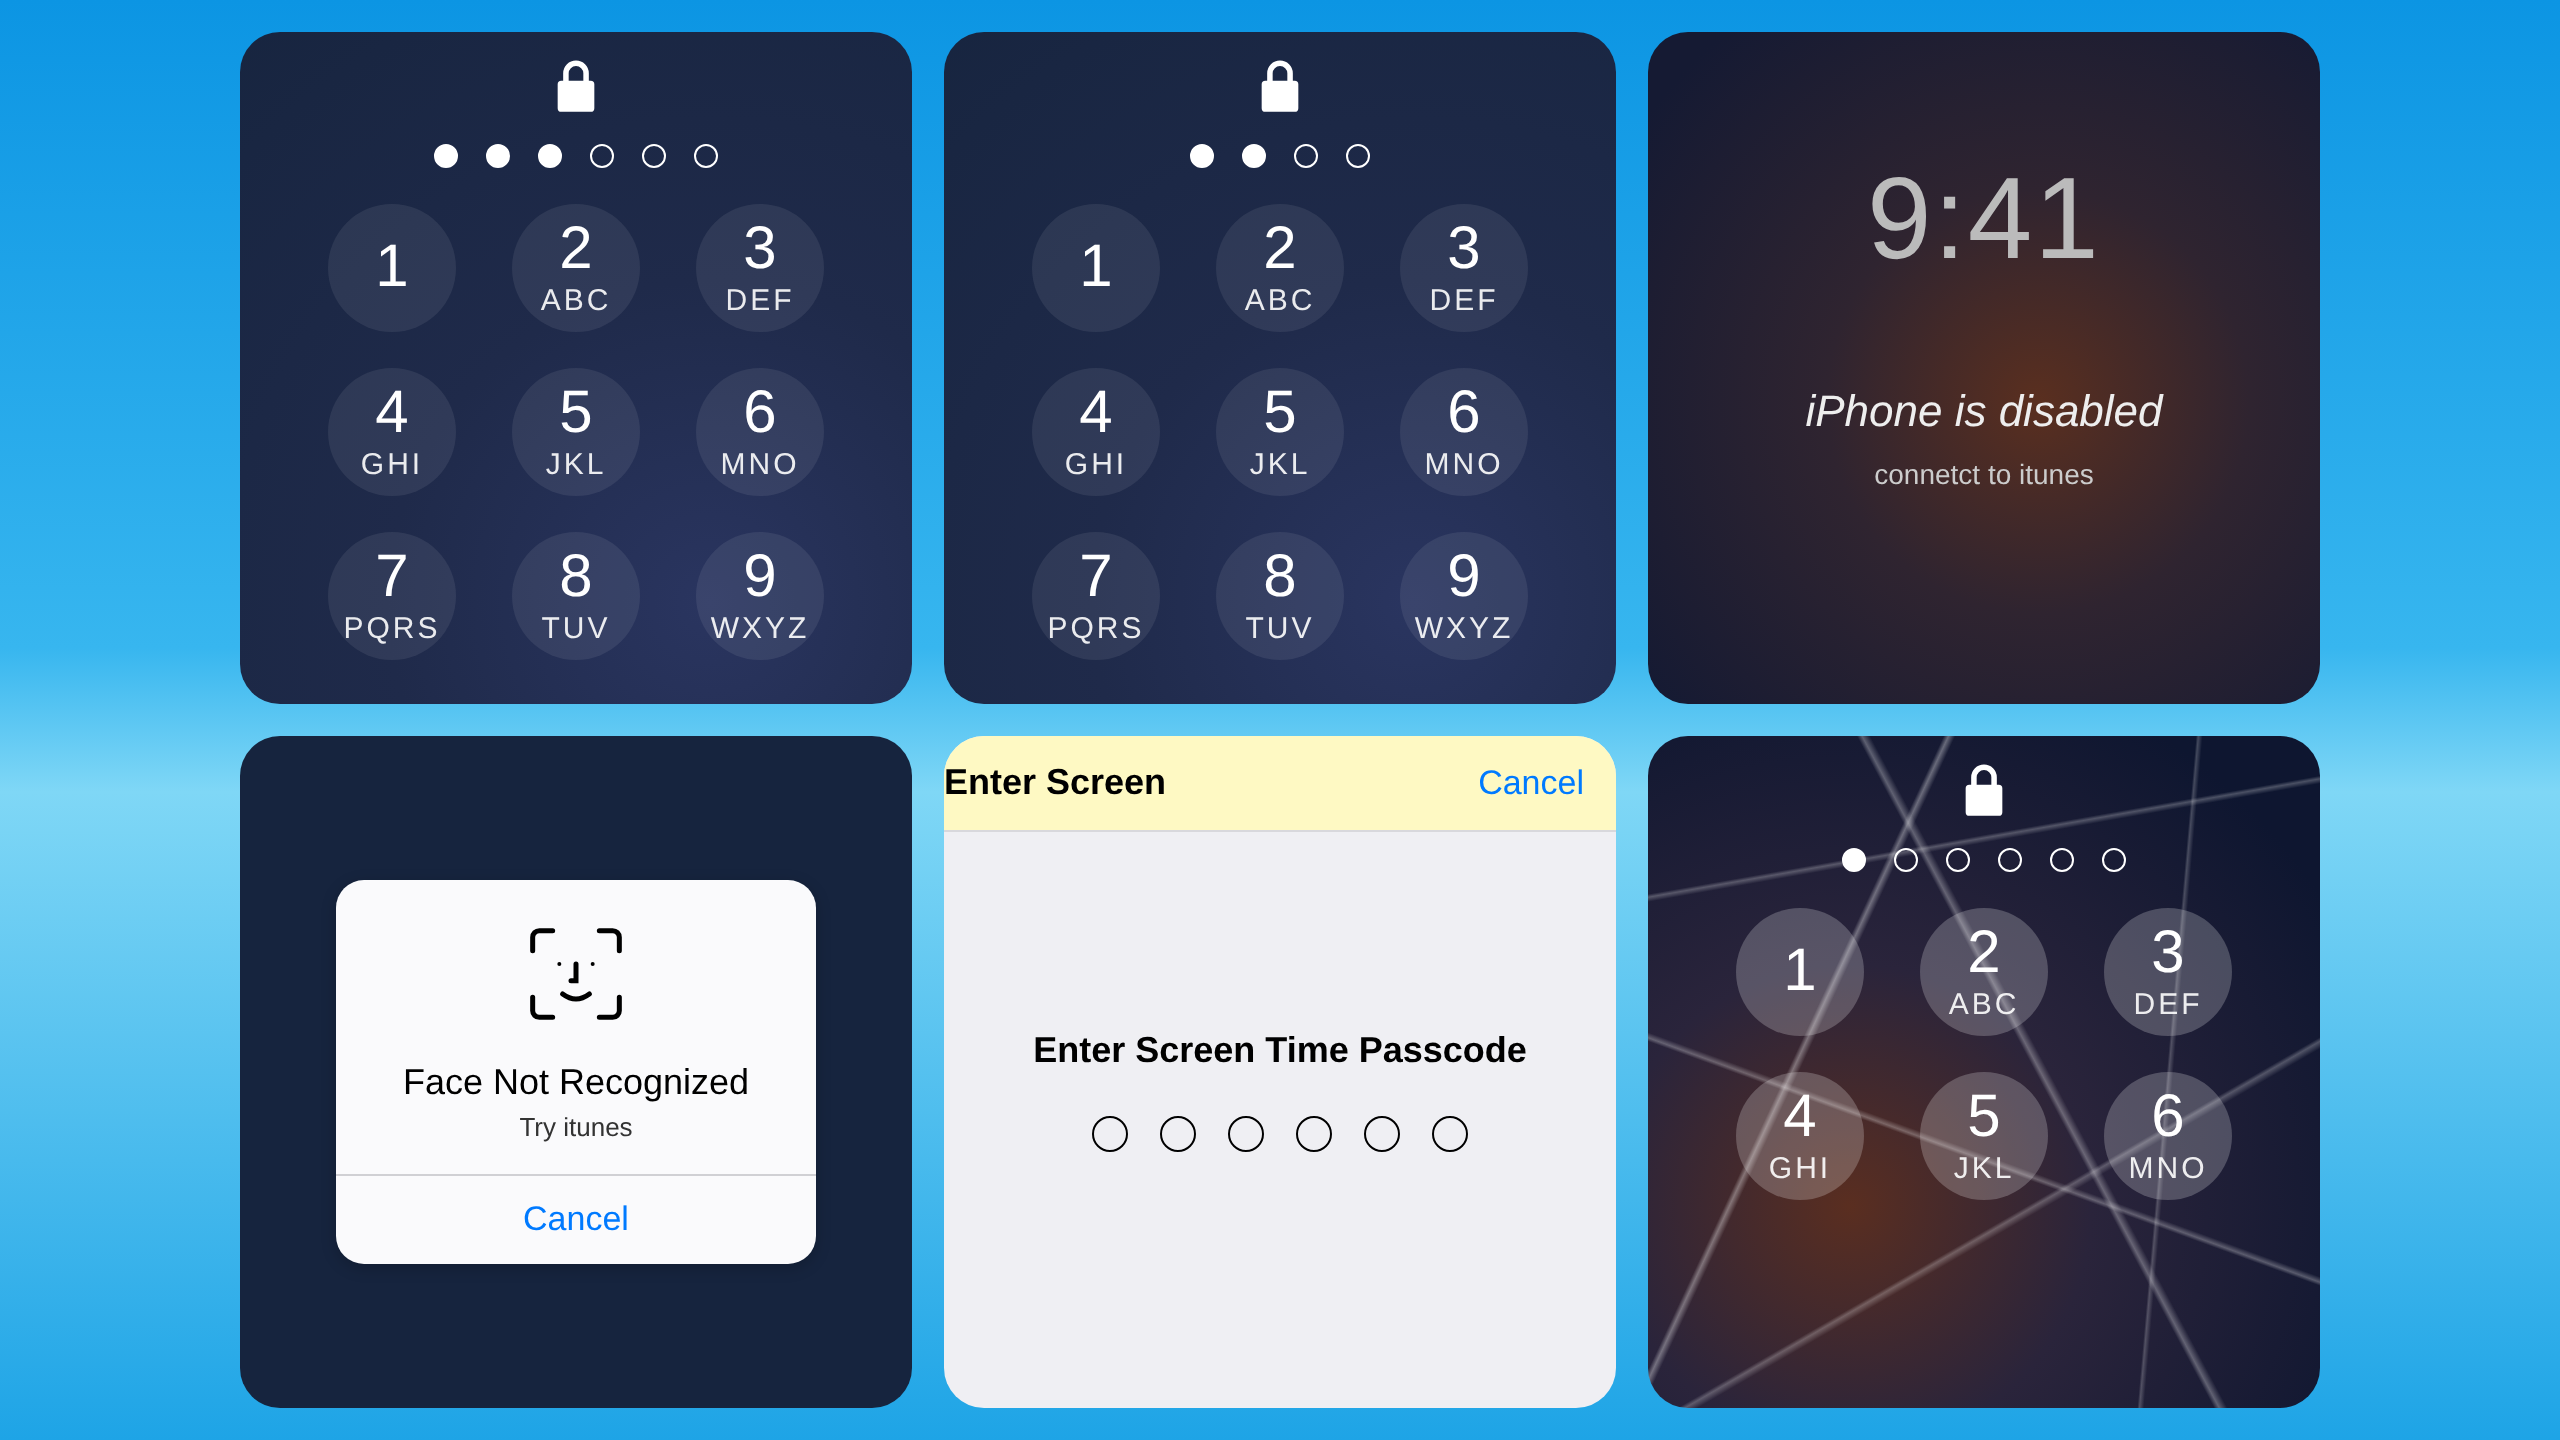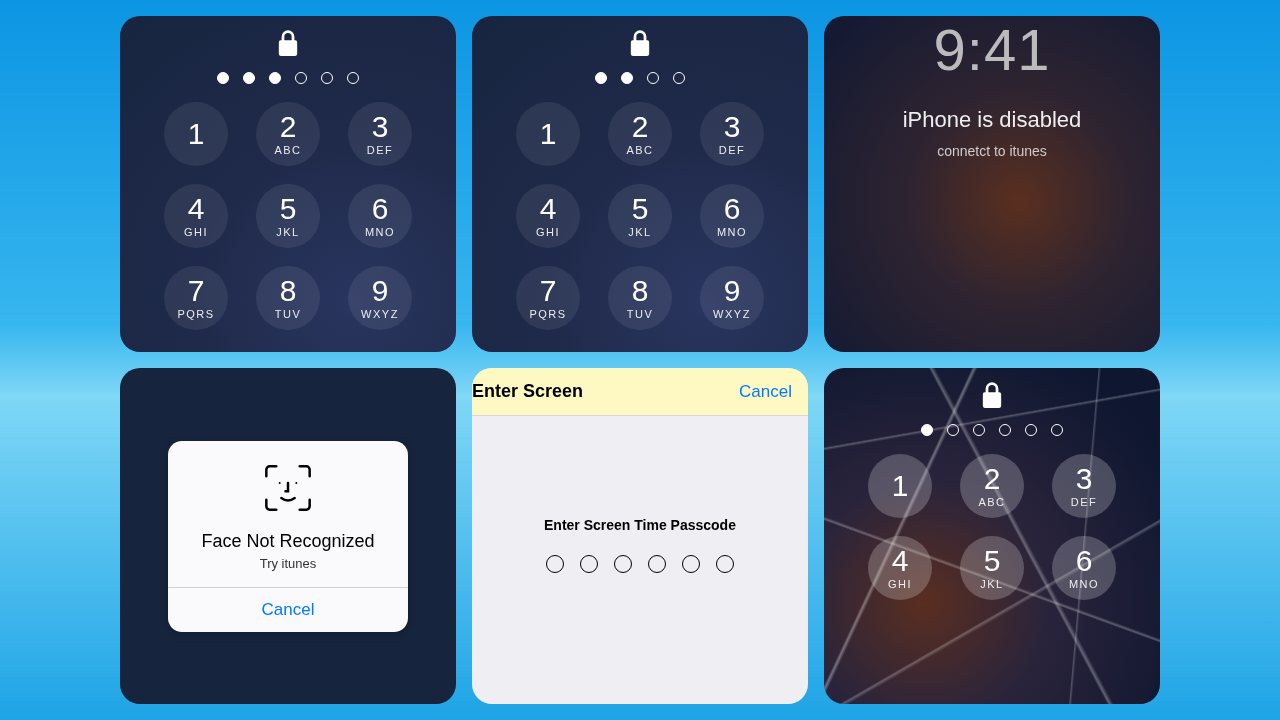--- a/index.html
+++ b/index.html
@@ -42,49 +42,49 @@
   .dot { width:12px; height:12px; border-radius:50%; border:1.6px solid #fff; }
   .dot.fill { background:#fff; }
   .keypad { display:grid; grid-template-columns:repeat(3,64px); grid-auto-rows:64px; gap:18px 28px; justify-content:center; }
   .key {
     width:64px; height:64px; border-radius:50%;
     background: rgba(255,255,255,0.08);
     display:flex; flex-direction:column; align-items:center; justify-content:center;
     font-weight:300;
   }
   .key .num { font-size:30px; line-height:1; }
-  .key .sub { font-size:11px; letter-spacing:1.5px; margin-top:2px; opacity:.9; }
+  .key .sub { font-size:15px; letter-spacing:1.5px; margin-top:2px; opacity:.9; }
   
   .keypad.cut { margin-bottom:-40px; }
 
   
-  .disabled-panel { color:#ddd; text-align:center; }
+  .disabled-panel { color:#ddd; text-align:center; padding-top:60px; }
   .disabled-time { font-size:58px; font-weight:200; color:#bbb; letter-spacing:1px; }
-  .disabled-title { font-size:22px; margin-top:24px; color:#eee; }
+  .disabled-title { font-size:22px; margin-top:50px; color:#eee;font-style:italic; }
   .disabled-sub { font-size:14px; margin-top:10px; color:#ccc; }
 
   
   .faceid-tile { background:#16243e; display:flex; align-items:center; justify-content:center; }
   .alert {
     width:240px; background:#fafafc; border-radius:14px; color:#000;
     text-align:center; overflow:hidden; box-shadow:0 2px 8px rgba(0,0,0,.2);
   }
   .alert-body { padding:22px 16px 16px; }
   .faceid-icon { width:50px; height:50px; margin:0 auto 14px; }
   .alert-title { font-size:18px; font-weight:400; }
   .alert-sub { font-size:13px; color:#333; margin-top:4px; }
   .alert-btn { border-top:1px solid #d0d0d4; color:#007aff; font-size:17px; padding:12px 0; }
 
   
   .st-tile { background:#efeff3; color:#000; display:flex; flex-direction:column; }
   .st-nav { display:flex; align-items:center; justify-content:flex-start; position:relative; height:48px; background:#fef9c3; border-bottom:1px solid #d8d8dc; }
   .st-nav-title { font-size:18px; font-weight:600; }
   .st-cancel { position:absolute; right:16px; color:#007aff; font-size:17px; }
   .st-body { flex:1; display:flex; flex-direction:column; align-items:center; justify-content:center; gap:22px; padding-bottom:30px; }
-  .st-prompt { font-size:14px; font-weight:600; }
+  .st-prompt { font-size:18px; font-weight:600; }
   .st-dots { display:flex; gap:16px; }
   .st-dot { width:18px; height:18px; border-radius:50%; border:1.6px solid #000; }
 
   
   .bg-crack .key { background: rgba(255,255,255,0.22); }
 </style>
 </head>
 <body>
 
 <div class="grid">

